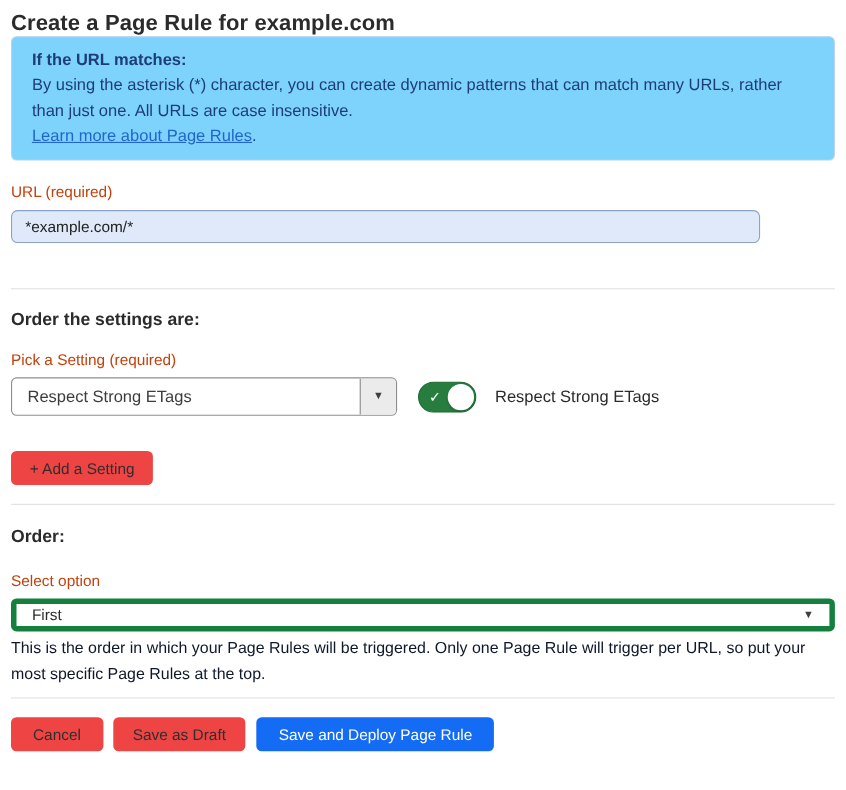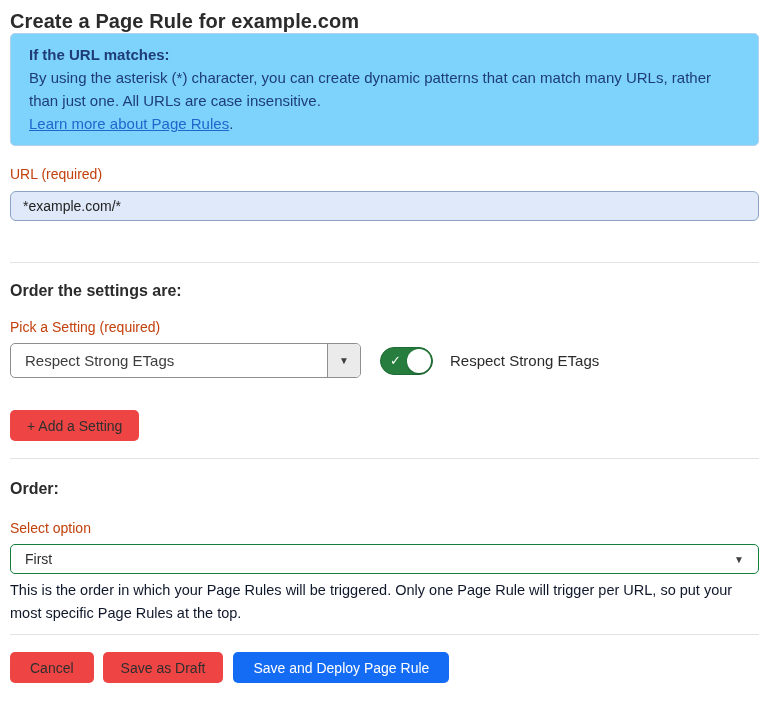--- a/index.html
+++ b/index.html
@@ -33,21 +33,21 @@
   .info-suffix { color: #1e3d76; }
 
   .field-label {
     margin-top: 20px;
     font-size: 14px; line-height: 16px; color: #c2410c;
   }
 
   .url-input {
     display: block;
     margin-top: 9px;
-    width: 749px; height: 30px;
+    width: 681px; height: 30px;
     background: #dfe9f9;
     border: 1px solid #8da3c4;
     border-radius: 6px;
     padding: 0 12px;
     font-family: "Liberation Sans", sans-serif;
     font-size: 14px; color: #222222;
     outline: none;
   }
 
   .divider { border: none; border-top: 1px solid #e2e2e2; height: 0; }
@@ -121,21 +121,21 @@
     font-family: "Liberation Sans", sans-serif;
     font-size: 14px; cursor: pointer;
   }
   .btn-gray { background: #ef4444; color: #2f2f2f; }
   .add-setting-btn { margin-top: 32px; padding: 0 17px; }
 
   .order-select {
     margin-top: 8px;
     width: 749px; height: 30px;
     background: #ffffff;
-    border: 1px solid #15803d;
+    border: 5px solid #15803d;
     border-radius: 5px;
     display: flex; align-items: center;
     padding: 0 14px;
     cursor: pointer;
   }
   .order-select .select-value {
     flex: 1; font-size: 14px; color: #2d2d2d;
   }
   .order-select .select-arrow {
     font-size: 10px; color: #3f3f3f;

